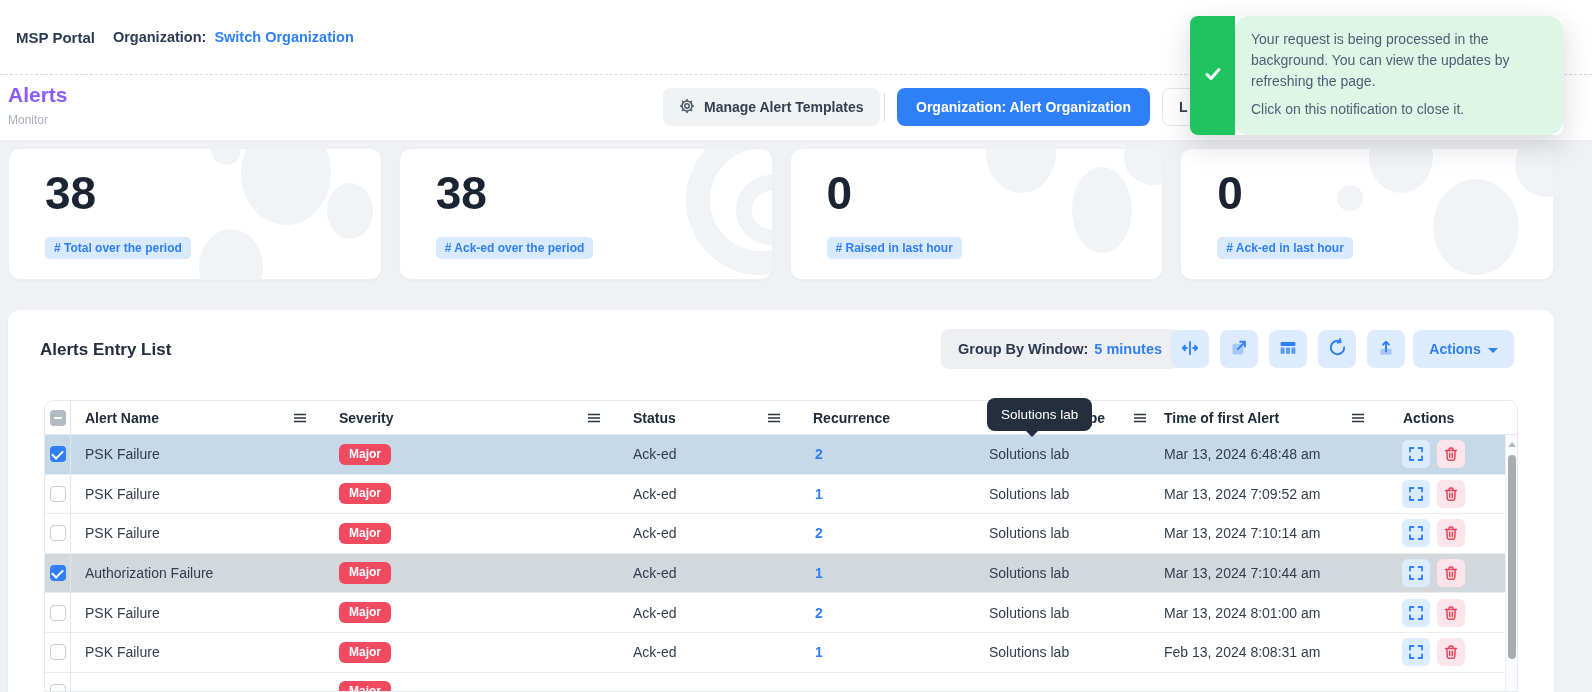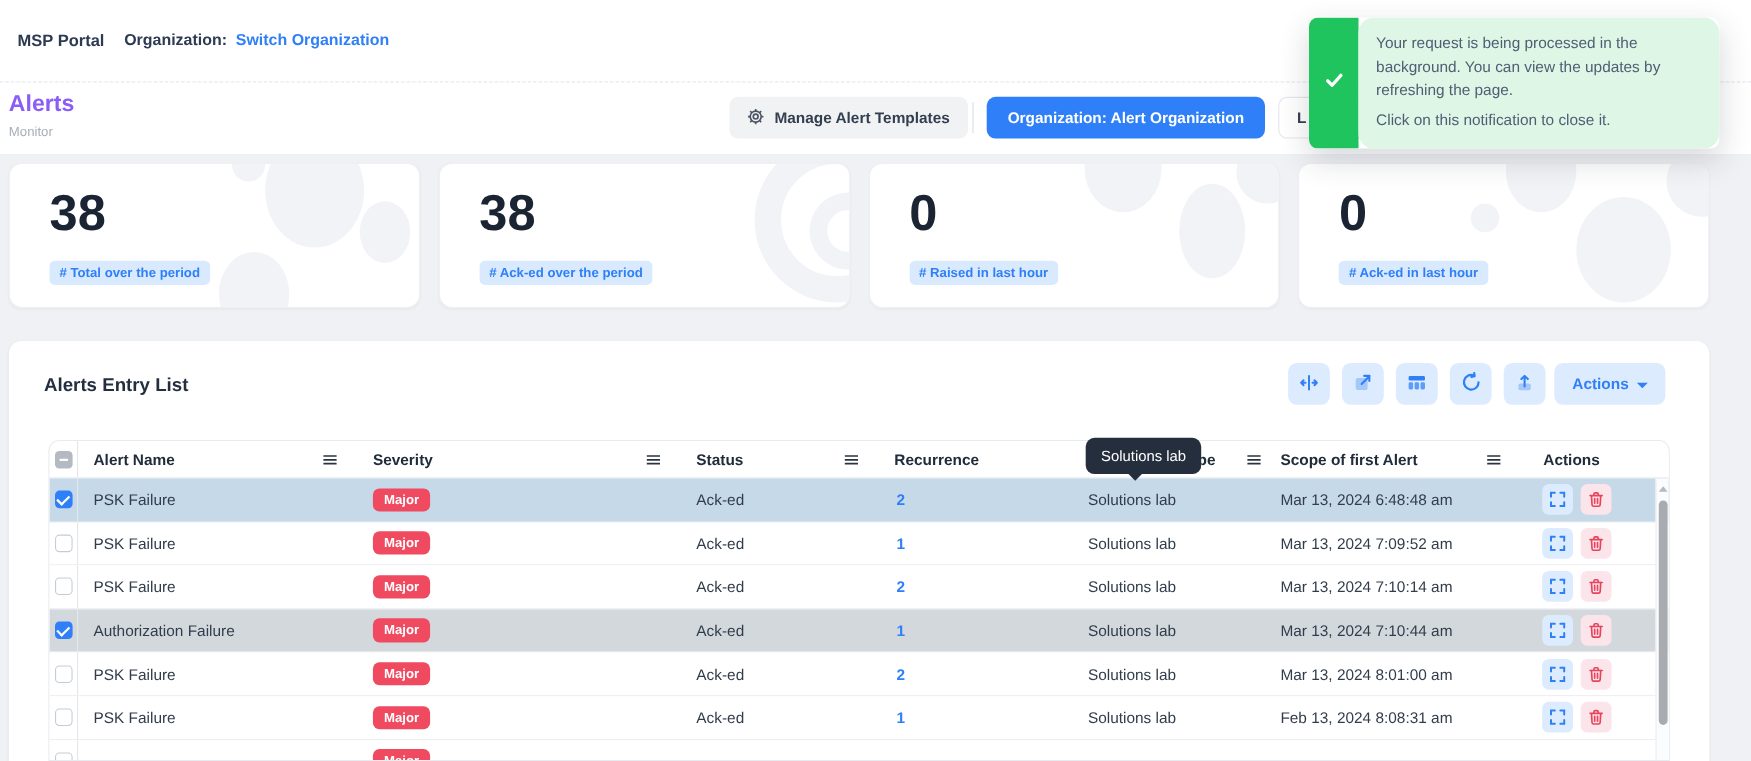--- a/index.html
+++ b/index.html
@@ -179,20 +179,24 @@
       <span class="blob" style="right:190px; top:36px; width:26px; height:26px;"></span>
       <div class="stat-num">0</div>
       <div class="stat-badge"># Ack-ed in last hour</div>
     </div>
   </div>
 
   <div class="panel">
     <div class="panel-title">Alerts Entry List</div>
 
 
+    <div class="groupby">
+      <span class="gb-label">Group By Window:</span>
+      <span class="gb-value">5 minutes</span>
+    </div>
 
     <button class="ibtn" style="left:1163px;">
       <span>
         <svg width="18" height="18" viewBox="0 0 16 16" fill="none" stroke="#2f80f8" stroke-width="1.6" stroke-linecap="round" stroke-linejoin="round">
           <path d="M8 2.5v11"></path>
             <path d="M5.2 8H1.6m0 0 2-2m-2 2 2 2"></path>
             <path d="M10.8 8h3.6m0 0-2-2m2 2-2 2"></path>
         </svg>
       </span>
     </button>
@@ -238,21 +242,21 @@
     <div class="table-wrap">
       <div class="trow thead">
         <div class="cell-cb">
           <span class="cb cb-ind"></span>
         </div>
         <div class="pl14">Alert Name</div>
         <div class="pl14">Severity</div>
         <div class="pl14">Status</div>
         <div class="pl14">Recurrence</div>
         <div class="th-scope">Scope</div>
-        <div class="pl14">Scope of first Alert</div>
+        <div class="pl14">Time of first Alert</div>
         <div class="pl14" style="padding-left:40px;">Actions</div>
 
         <span class="colmenu" style="left:248px;">
           <svg width="14" height="14" viewBox="0 0 14 14" stroke="#2a3340" stroke-width="1.5">
               <path d="M1 3.5h12M1 7h12M1 10.5h12"></path>
             </svg></span>
         <span class="colmenu" style="left:542px;">
           <svg width="14" height="14" viewBox="0 0 14 14" stroke="#2a3340" stroke-width="1.5">
               <path d="M1 3.5h12M1 7h12M1 10.5h12"></path>
             </svg></span>

